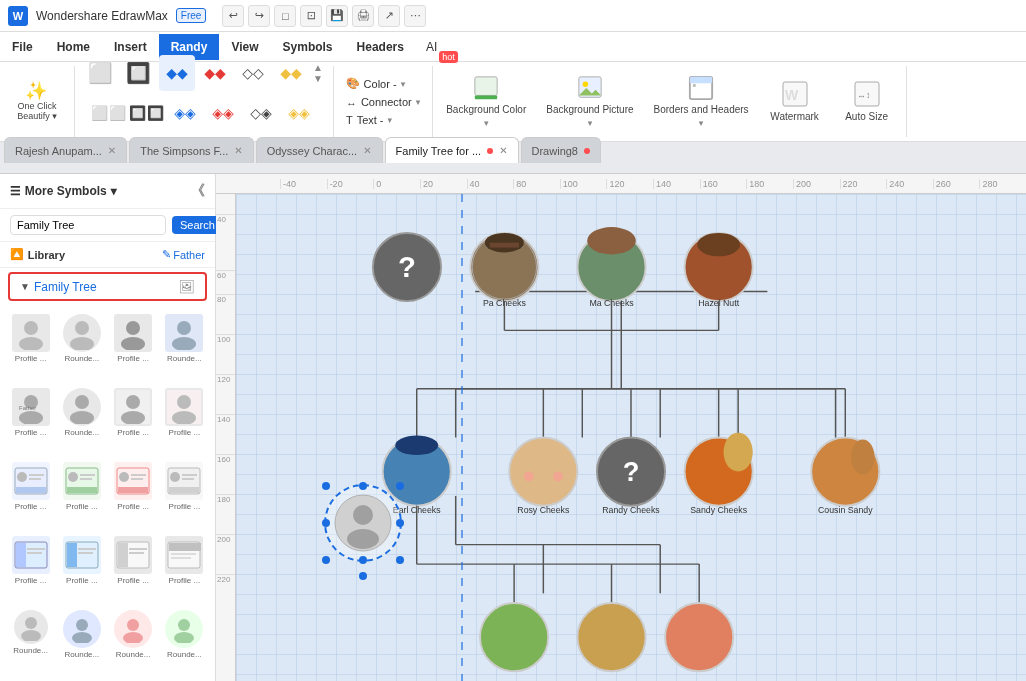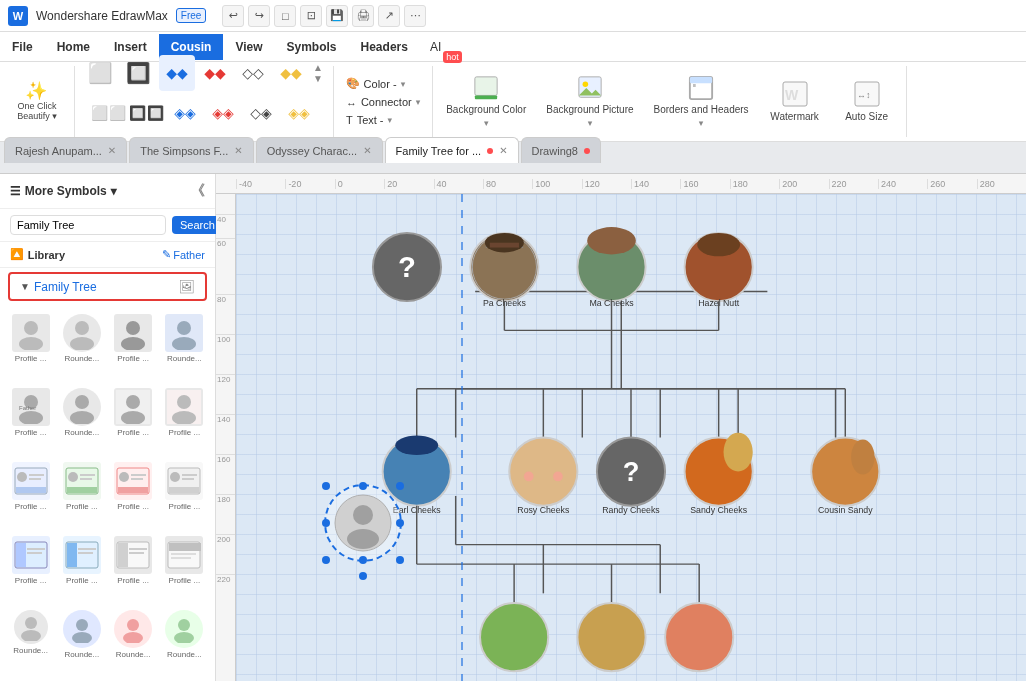--- a/index.html
+++ b/index.html
@@ -192,21 +192,21 @@
     
     .canvas-area {
       flex: 1; background: #dce8f5; overflow: hidden; position: relative;
       display: flex; flex-direction: column;
     }
     .ruler-h {
       height: 20px; background: #f5f5f5; border-bottom: 1px solid #ccc;
       display: flex; align-items: center; padding-left: 20px;
       font-size: 9px; color: #999; flex-shrink: 0;
     }
-    .ruler-h-inner { display: flex; width: 100%; }
+    .ruler-h-inner { display: flex; width: 100%; margin-left: 44px; }
     .ruler-mark { flex: 1; border-left: 1px solid #ddd; padding-left: 2px; }
     .canvas-inner {
       flex: 1; position: relative; overflow: hidden;
       display: flex;
     }
     .ruler-v {
       width: 20px; background: #f5f5f5; border-right: 1px solid #ccc;
       flex-shrink: 0; position: relative; overflow: hidden;
     }
     .ruler-v-mark {
@@ -244,21 +244,21 @@
     <div class="title-bar-btn">🖨</div>
     <div class="title-bar-btn">↗</div>
     <div class="title-bar-btn">⋯</div>
   </div>
 </div>
 
 <div class="menu-bar">
   <div class="menu-item">File</div>
   <div class="menu-item">Home</div>
   <div class="menu-item">Insert</div>
-  <div class="menu-item active">Cousin</div>
+  <div class="menu-item active">Randy</div>
   <div class="menu-item">View</div>
   <div class="menu-item">Symbols</div>
   <div class="menu-item">Headers</div>
   <div class="menu-item-ai">
     <span>AI</span>
     <span class="hot-badge">hot</span>
   </div>
 </div>
 
 <div class="toolbar">
@@ -676,21 +676,21 @@
         <div class="ruler-mark">240</div>
         <div class="ruler-mark">260</div>
         <div class="ruler-mark">280</div>
       </div>
     </div>
 
     <div class="canvas-inner">
 
       <div class="ruler-v">
         <div class="ruler-v-mark" style="top:20px;">40</div>
-        <div class="ruler-v-mark" style="top:44px;">60</div>
+        <div class="ruler-v-mark" style="top:76px;">60</div>
         <div class="ruler-v-mark" style="top:100px;">80</div>
         <div class="ruler-v-mark" style="top:140px;">100</div>
         <div class="ruler-v-mark" style="top:180px;">120</div>
         <div class="ruler-v-mark" style="top:220px;">140</div>
         <div class="ruler-v-mark" style="top:260px;">160</div>
         <div class="ruler-v-mark" style="top:300px;">180</div>
         <div class="ruler-v-mark" style="top:340px;">200</div>
         <div class="ruler-v-mark" style="top:380px;">220</div>
       </div>
 

